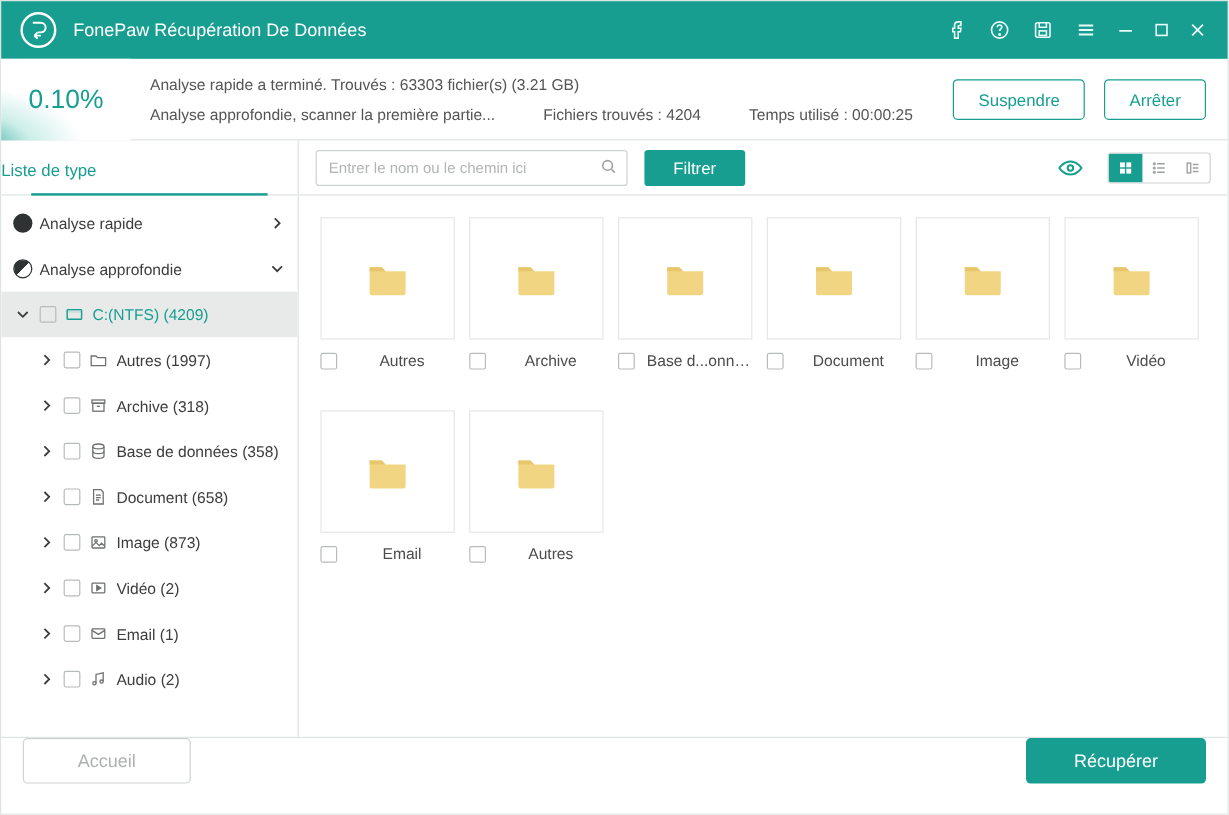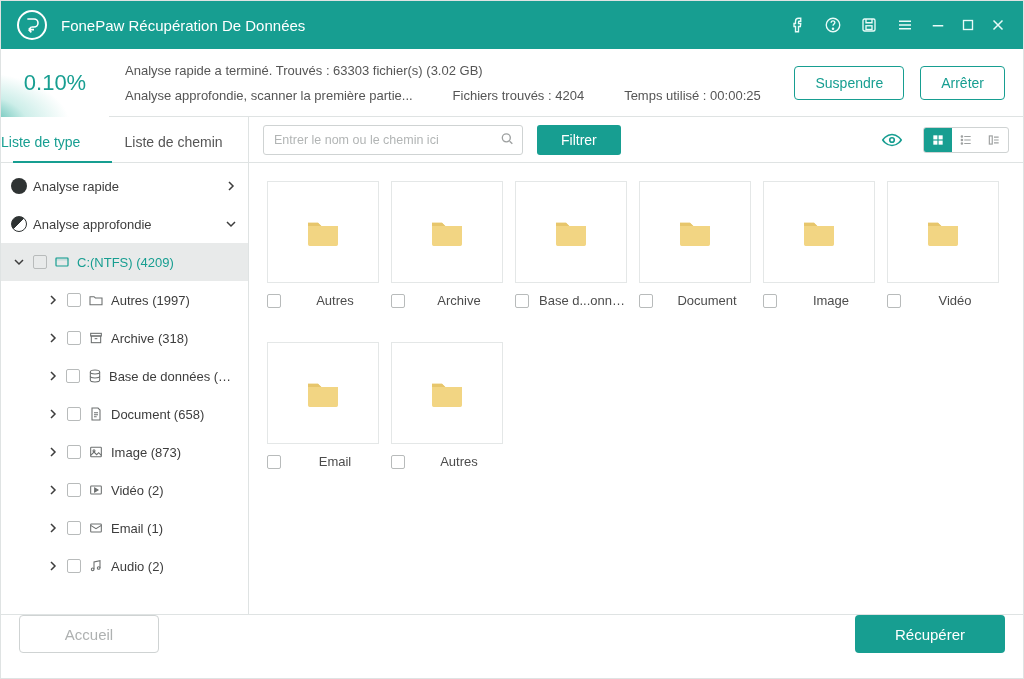--- a/index.html
+++ b/index.html
@@ -157,21 +157,21 @@
   .tree-row .end-chev { margin-left:auto; color:#3d3d3d;}
   .tree-row .end-chev svg{width:10px;height:10px;}
   .tree-row .cb {
     width:14px; height:14px; border:1px solid #b8bbbb; border-radius:2px; flex:none;
   }
   .tree-row .ic { width:18px; display:flex; justify-content:center; color:#6d7070;}
   .tree-row .ic svg{width:16px;height:16px;}
   .tree-row.selected { background: var(--row-sel); }
   .tree-row.drive .lbl { color: var(--teal); }
   .lbl { white-space:nowrap; overflow:hidden; text-overflow:ellipsis; }
-  .indent1 { padding-left: 44px; }
+  .indent1 { padding-left: 30px; }
   .dot {
     width:16px;height:16px;border-radius:50%;
     display:inline-block; flex:none;
   }
   .dot.full{ background:#2f3333;}
   .dot.half{
     background: linear-gradient(135deg,#2f3333 0 50%, #fff 50% 100%);
     border:1px solid #2f3333;
   }
   
@@ -340,39 +340,38 @@
         </svg>
     </div>
   </div>
 
   <div class="status-strip">
     <div class="progress-wrap">
       <div class="progress-bg"></div>
       <div class="progress-pct">0.10%</div>
     </div>
     <div class="status-text">
-      <div>Analyse rapide a terminé. Trouvés : 63303 fichier(s) (3.02 GB)</div>
+      <div>Analyse rapide a terminé. Trouvés : 63303 fichier(s) (3.21 GB)</div>
       <div class="status-line">
         <span class="status-sub">Analyse approfondie, scanner la première partie...</span>
         <span>Fichiers trouvés : 4204</span>
         <span>Temps utilisé : 00:00:25</span>
       </div>
     </div>
     <div class="status-actions">
       <button class="btn-outline">Suspendre</button>
       <button class="btn-outline">Arrêter</button>
     </div>
   </div>
 
   <div class="body">
 
     <div class="sidebar">
       <div class="tabs">
         <div class="tab active">Liste de type</div>
-        <div class="tab">Liste de chemin</div>
       </div>
       <div class="tree">
 
         <div class="tree-row">
           <span class="dot full"></span>
           <span class="lbl">Analyse rapide</span>
           <span class="end-chev"><svg viewBox="0 0 10 10" fill="none" stroke="currentColor" stroke-width="1.5">
                 <path d="M3 1l4 4-4 4"></path>
               </svg></span>
         </div>

